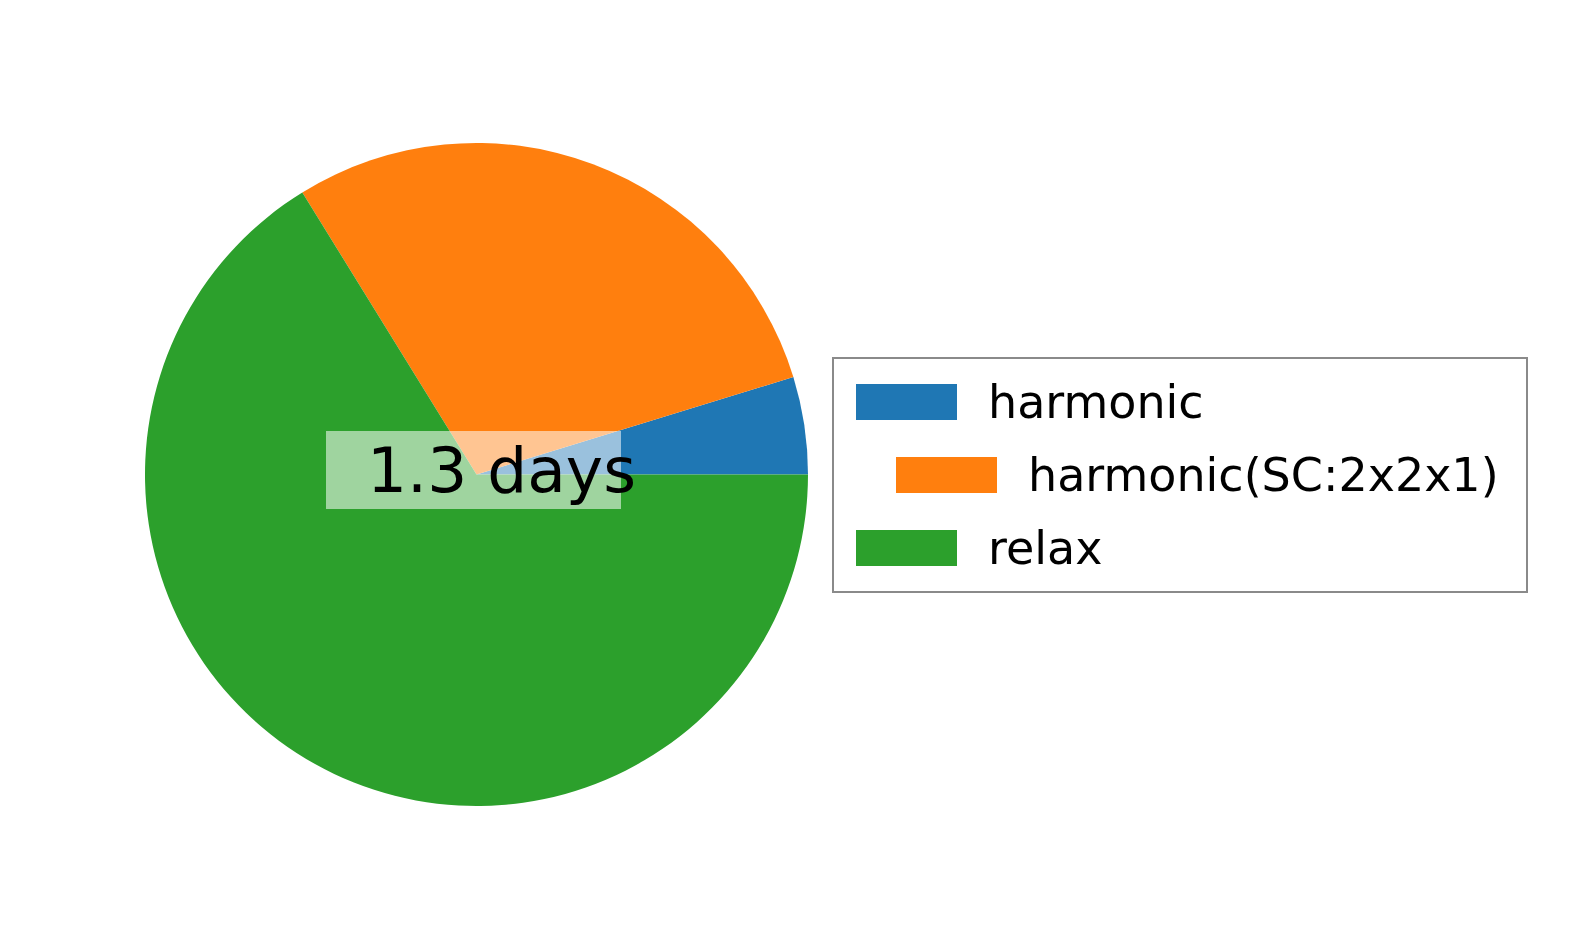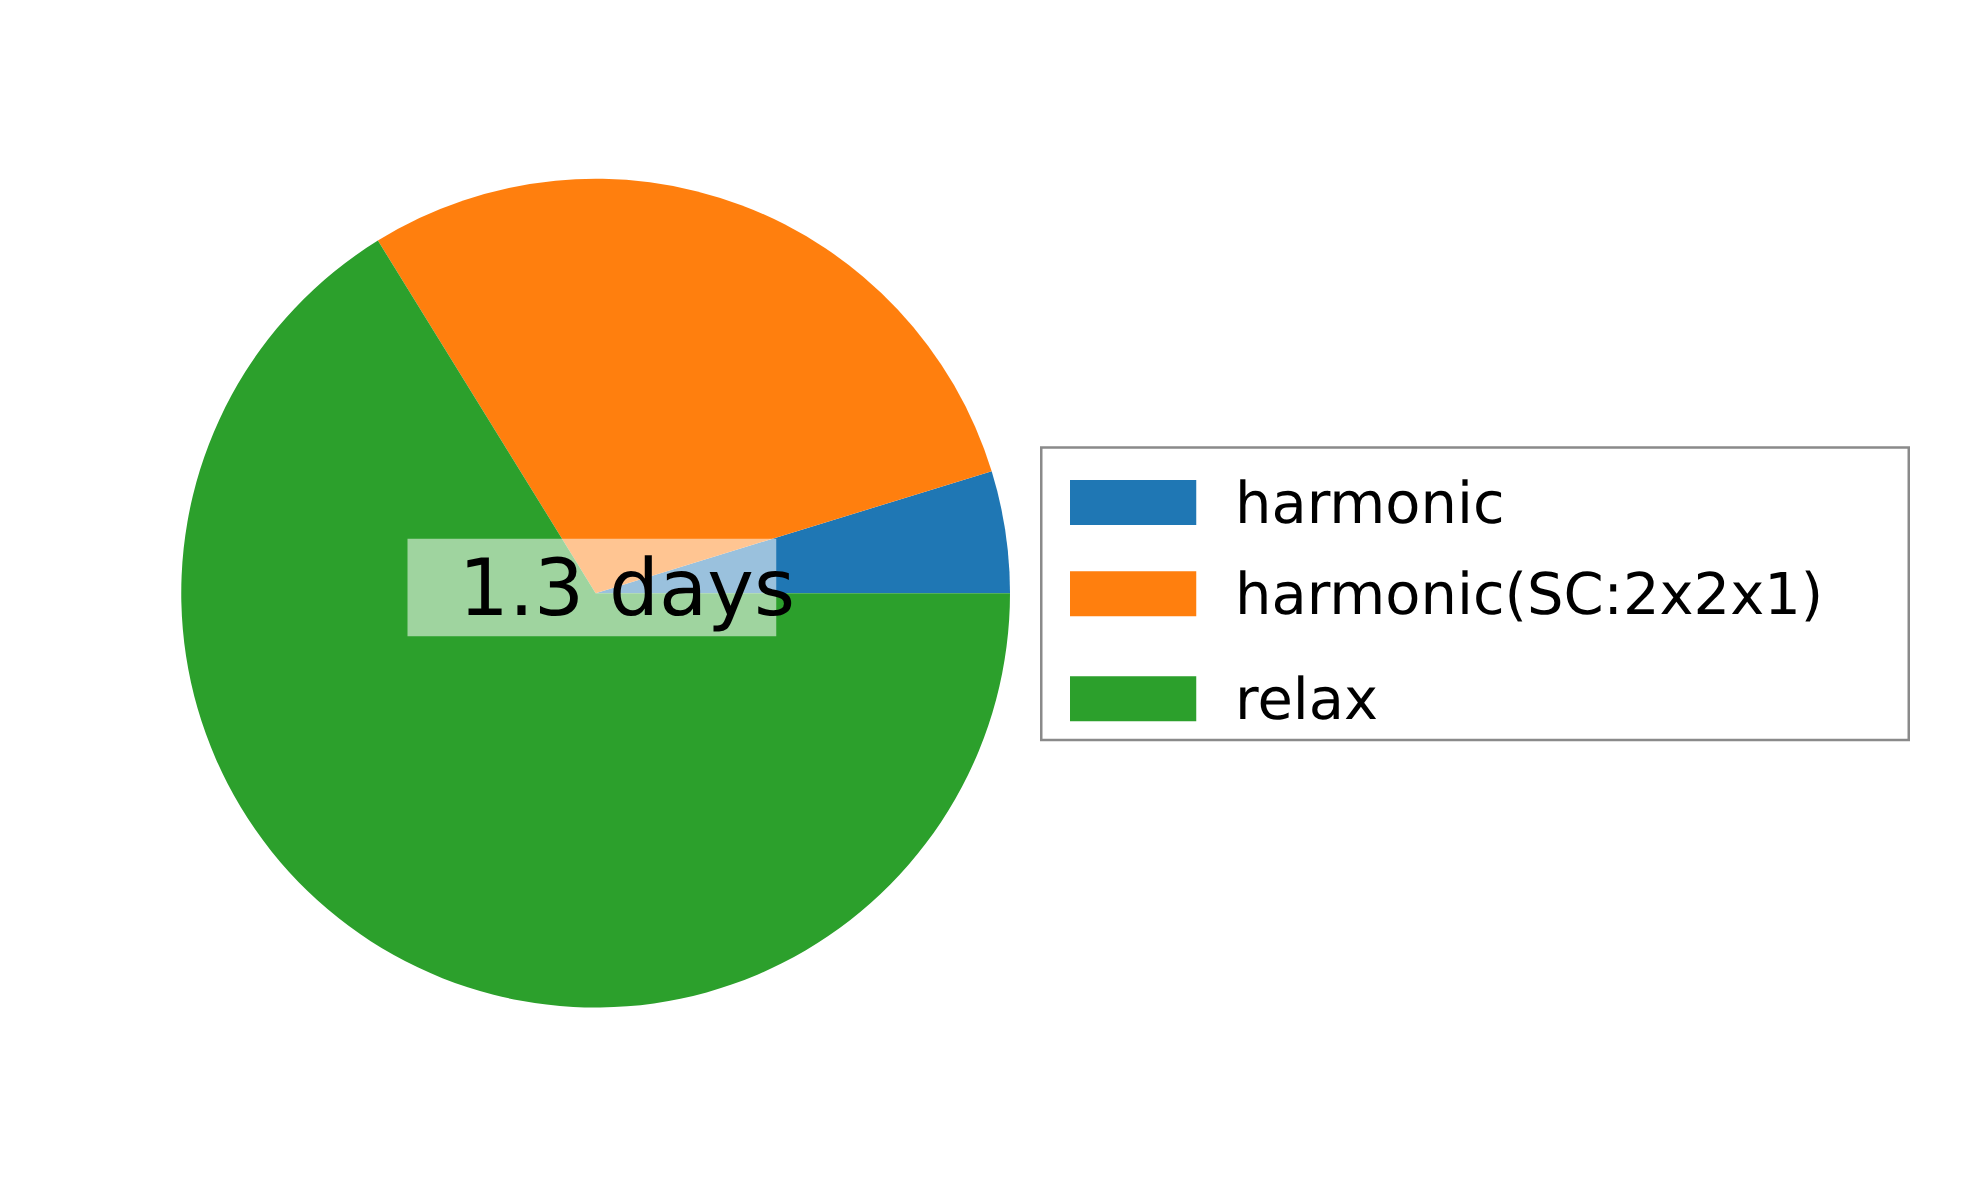--- a/index.html
+++ b/index.html
@@ -72,22 +72,22 @@
     box-sizing: border-box;
   }
   .legend-row {
     position: absolute;
     left: 0;
     height: 58px;
     display: flex;
     align-items: center;
   }
   .legend-row.r0 { top: 14px; }
-  .legend-row.r1 { top: 87px; }
-  .legend-row.r2 { top: 171px; }
+  .legend-row.r1 { top: 87px; margin-left: 40px; }
+  .legend-row.r2 { top: 160px; }
 
   .legend-swatch {
     width: 101px;
     height: 36px;
     margin-left: 22px;
     flex: 0 0 auto;
   }
   .legend-label {
     margin-left: 31px;
     font-size: 46px;

